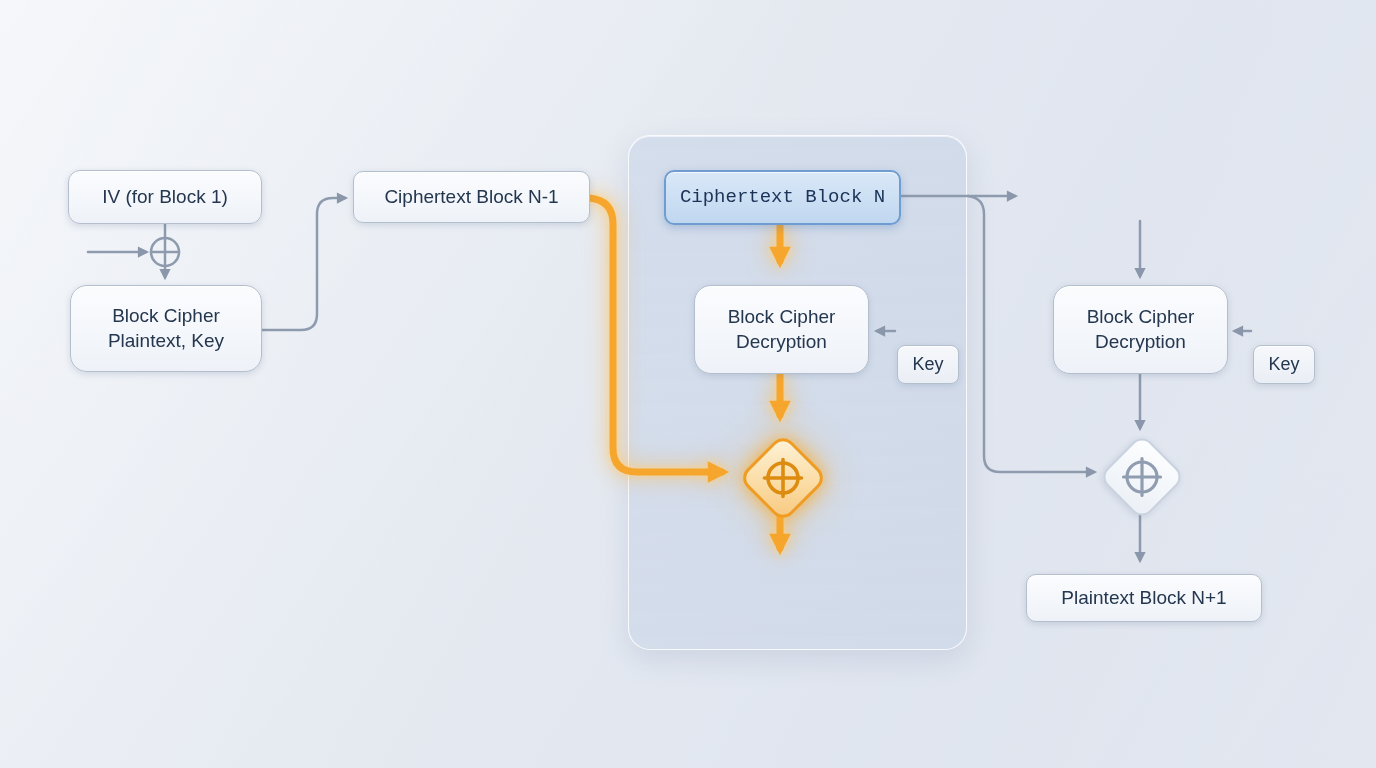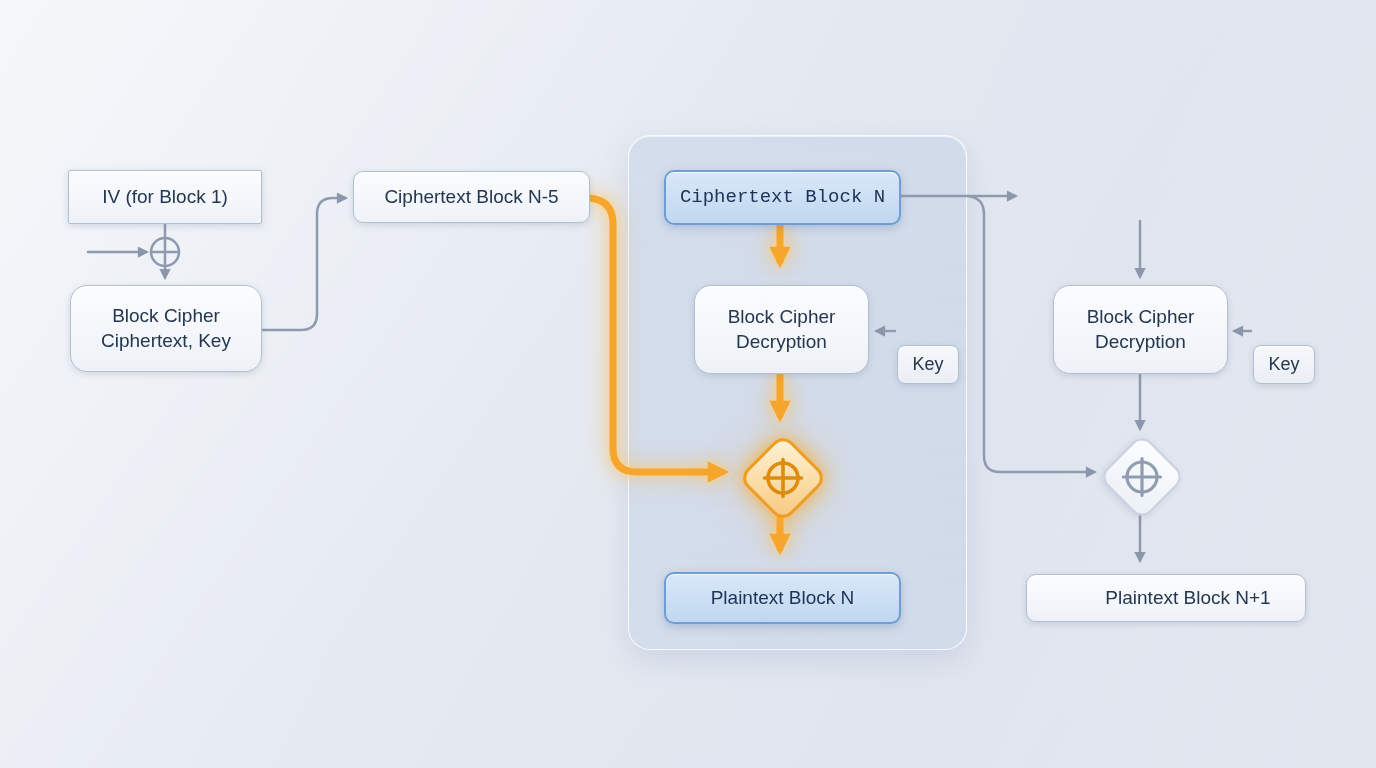--- a/index.html
+++ b/index.html
@@ -88,33 +88,33 @@
     </g>
 
     <g fill="none" stroke="#f6a62d" stroke-width="7" stroke-linecap="round" stroke-linejoin="round" style="filter:drop-shadow(0 0 4px rgba(255,210,130,.95)) drop-shadow(0 0 11px rgba(250,170,45,.55));">
       <path d="M589,198 Q613,200 613,224 L613,448 Q613,472 637,472 L722,472" marker-end="url(#mo)"></path>
       <path d="M780,224 L780,261" marker-end="url(#mo)"></path>
       <path d="M780,375 L780,415" marker-end="url(#mo)"></path>
       <path d="M780,516 L780,548" marker-end="url(#mo)"></path>
     </g>
   </svg>
 
-  <div class="box" style="left:68px;top:170px;width:192px;height:52px;border-radius:2px;">
+  <div class="box" style="left:68px;top:170px;width:192px;height:52px;border-radius:12px;">
     <span>IV (for Block 1)</span>
   </div>
 
   <div class="box rounder two-line" style="left:70px;top:285px;width:190px;height:85px;">
     <div>
       <span>Block Cipher</span>
-      <span>Ciphertext, Key</span>
+      <span>Plaintext, Key</span>
     </div>
   </div>
 
   <div class="box" style="left:353px;top:171px;width:235px;height:50px;">
-    <span>Ciphertext Block N-5</span>
+    <span>Ciphertext Block N-1</span>
   </div>
 
   <div class="box blue" style="left:664px;top:170px;width:233px;height:51px;font-family:Liberation Mono, monospace;">
     <span>Ciphertext Block N</span>
   </div>
 
   <div class="box rounder two-line" style="left:694px;top:285px;width:173px;height:87px;">
     <div>
       <span>Block Cipher</span>
       <span>Decryption</span>
@@ -127,23 +127,20 @@
 
   <div class="diamond orange" style="left:751px;top:446px;">
     <span class="icon">
       <svg width="44" height="44" viewBox="0 0 44 44" fill="none" stroke="#dd8c10" stroke-width="3.6" stroke-linecap="round">
         <circle cx="22" cy="22" r="15"></circle>
         <path d="M22,3.5 L22,40.5 M3.5,22 L40.5,22"></path>
       </svg>
     </span>
   </div>
 
-  <div class="box blue" style="left:664px;top:572px;width:233px;height:48px;">
-    <span>Plaintext Block N</span>
-  </div>
 
 
   <div class="box rounder two-line" style="left:1053px;top:285px;width:173px;height:87px;">
     <div>
       <span>Block Cipher</span>
       <span>Decryption</span>
     </div>
   </div>
 
   <div class="box key" style="left:1253px;top:313px;width:60px;height:37px;">
@@ -152,17 +149,17 @@
 
   <div class="diamond gray" style="left:1111px;top:446px;">
     <span class="icon">
       <svg width="44" height="44" viewBox="0 0 44 44" fill="none" stroke="#909db0" stroke-width="3.2" stroke-linecap="round">
         <circle cx="22" cy="22" r="15"></circle>
         <path d="M22,3.5 L22,40.5 M3.5,22 L40.5,22"></path>
       </svg>
     </span>
   </div>
 
-  <div class="box" style="left:1026px;top:574px;width:234px;height:46px;padding-left:44px;">
+  <div class="box" style="left:1026px;top:574px;width:234px;height:46px;">
     <span>Plaintext Block N+1</span>
   </div>
 
 </div>
 
 </body></html>

